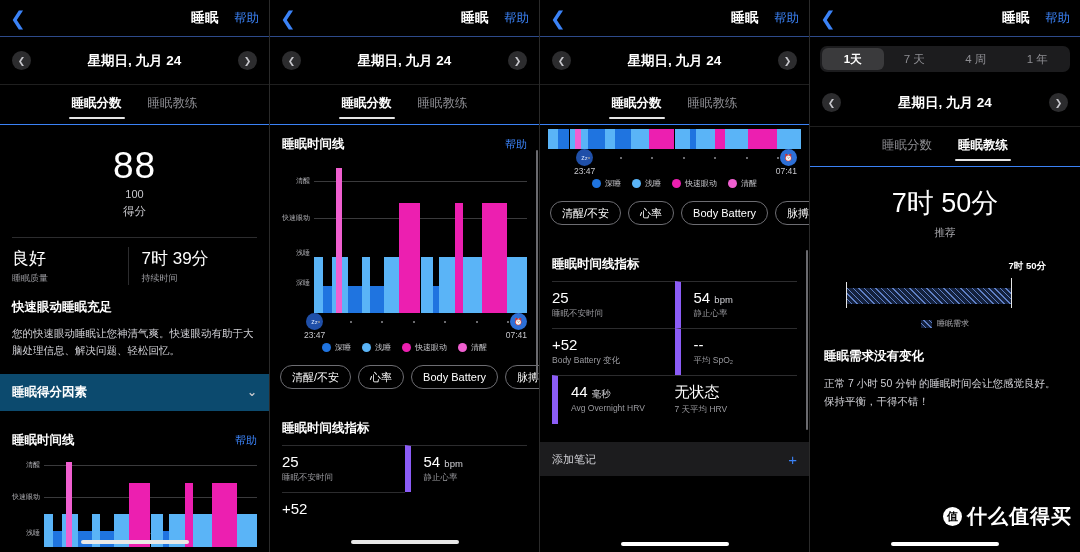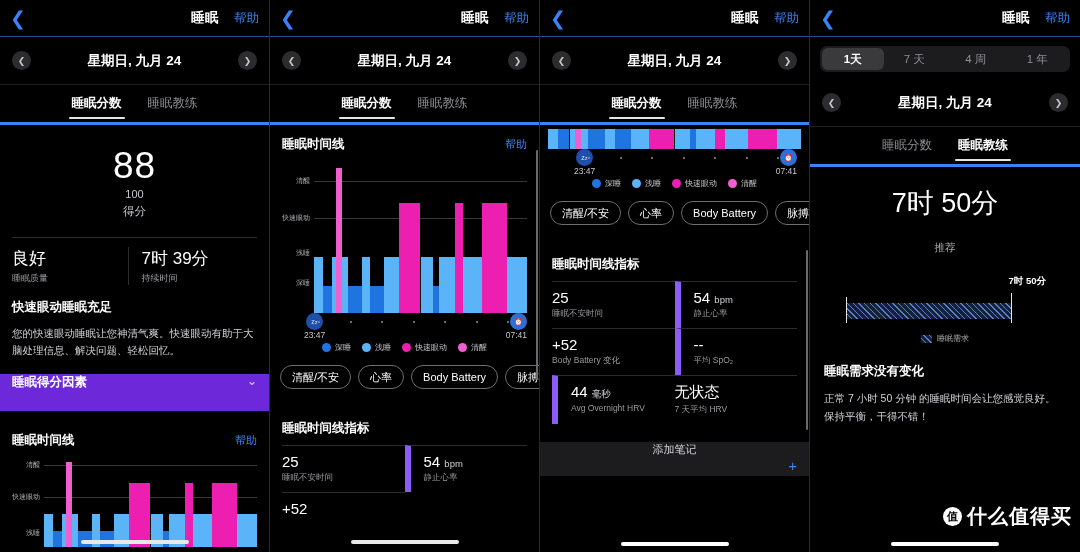--- a/index.html
+++ b/index.html
@@ -31,21 +31,21 @@
   
   .datebar { height:48px; display:flex; align-items:center; padding:0 12px;
              border-bottom:1px solid #1f1f1f; }
   .arrowbtn { width:19px; height:19px; border-radius:50%; background:#2c2c2e;
               display:flex; align-items:center; justify-content:center;
               font-size:9px; color:#c7c7cc; }
   .datetxt { flex:1; text-align:center; font-size:13.5px; font-weight:bold; }
 
   
   .tabs { display:flex; justify-content:center; gap:26px; height:40px;
-          align-items:flex-start; padding-top:10px; border-bottom:3px solid #3b82f6; }
+          align-items:flex-start; padding-top:10px; border-bottom:1px solid #3b82f6; }
   .tab { font-size:12.5px; color:#8e8e93; padding-bottom:7px; position:relative; }
   .tab.active { color:#fff; font-weight:bold; }
   .tab.active:after { content:""; position:absolute; left:-3px; right:-3px; bottom:0;
                       height:2px; background:#e5e5e5; border-radius:1px; }
 
   
   .scoreblock { text-align:center; padding:22px 0 18px; }
   .score-num { font-size:37px; font-weight:300; letter-spacing:1px; line-height:1; }
   .score-den { font-size:11px; color:#c7c7cc; margin-top:4px; }
   .score-lbl { font-size:11.5px; color:#c7c7cc; margin-top:4px; }
@@ -55,21 +55,21 @@
   .twocol { display:flex; padding:9px 12px 10px; }
   .twocol > div { flex:1; }
   .twocol > div + div { border-left:1px solid #2c2c2e; padding-left:13px; }
   .bigval { font-size:17px; font-weight:300; }
   .sublbl { font-size:9px; color:#9a9a9f; margin-top:2px; }
 
   .insight { padding:4px 12px 14px; }
   .insight h3 { font-size:12.5px; font-weight:bold; margin-bottom:9px; }
   .insight p { font-size:10.5px; color:#d1d1d6; line-height:1.65; }
 
-  .rowband { background:#6d28d9; height:37px; display:flex; align-items:flex-start;
+  .rowband { background:#0c4a6e; height:37px; display:flex; align-items:center;
              padding:0 12px; font-size:12.5px; font-weight:bold; }
   .rowband .chev { margin-left:auto; color:#c7c7cc; font-size:12px; }
   .gap { height:10px; background:#000; }
 
   .sechead { display:flex; align-items:center; padding:11px 12px 8px; }
   .sechead .t { font-size:12.5px; font-weight:bold; }
   .sechead .h { margin-left:auto; color:#3b82f6; font-size:11px; }
 
   
   .chartbox { position:relative; padding:4px 8px 0 8px; }
@@ -99,31 +99,31 @@
 
   .metrics { padding:0 12px 8px; }
   .mgrid { display:flex; flex-wrap:wrap; }
   .mcell { width:50%; padding:7px 0 8px; border-top:1px solid #2c2c2e; }
   .mcell.r { padding-left:13px; border-left:6px solid #8b5cf6; }
   .mval { font-size:15px; font-weight:300; }
   .mval em { font-size:9.5px; font-style:normal; color:#d1d1d6; }
   .mlbl { font-size:8.5px; color:#9a9a9f; margin-top:2px; }
 
   .noterow { background:#1c1c1e; height:34px; display:flex; align-items:center;
-             padding:0 12px; font-size:11px; color:#d1d1d6;flex-direction:column; }
+             padding:0 12px; font-size:11px; color:#d1d1d6; }
   .noterow .plus { margin-left:auto; color:#3b82f6; font-size:15px; }
 
   
   .strip { position:relative; height:20px; margin:4px 8px 0; }
   .strip .bar { position:absolute; top:0; height:20px; }
 
   
   .coach { text-align:center; padding:18px 0 6px; }
   .coach .big { font-size:27px; font-weight:300; }
-  .coach .sub { font-size:10.5px; color:#a9a9ae; margin-top:20px; }
+  .coach .sub { font-size:10.5px; color:#a9a9ae; margin-top:5px; }
   .needchart { position:relative; height:76px; margin:10px 14px 0; }
   .needchart .cap { position:absolute; font-size:9.5px; font-weight:bold; }
   .needchart .tick { position:absolute; width:1px; background:#e5e5e5; }
   .hatch { position:absolute; background:#14213d;
            background-image:repeating-linear-gradient(45deg,#14213d 0 3px,#5f7fc4 3px 4px); }
   .needlegend { display:flex; align-items:center; justify-content:center; gap:5px;
                 font-size:8px; color:#a9a9ae; margin-top:6px; }
   .needlegend .sw { width:11px; height:8px;
         background-image:repeating-linear-gradient(45deg,#14213d 0 3px,#5f7fc4 3px 4px); display:block; }
   .coachtext { padding:16px 14px 0; }

